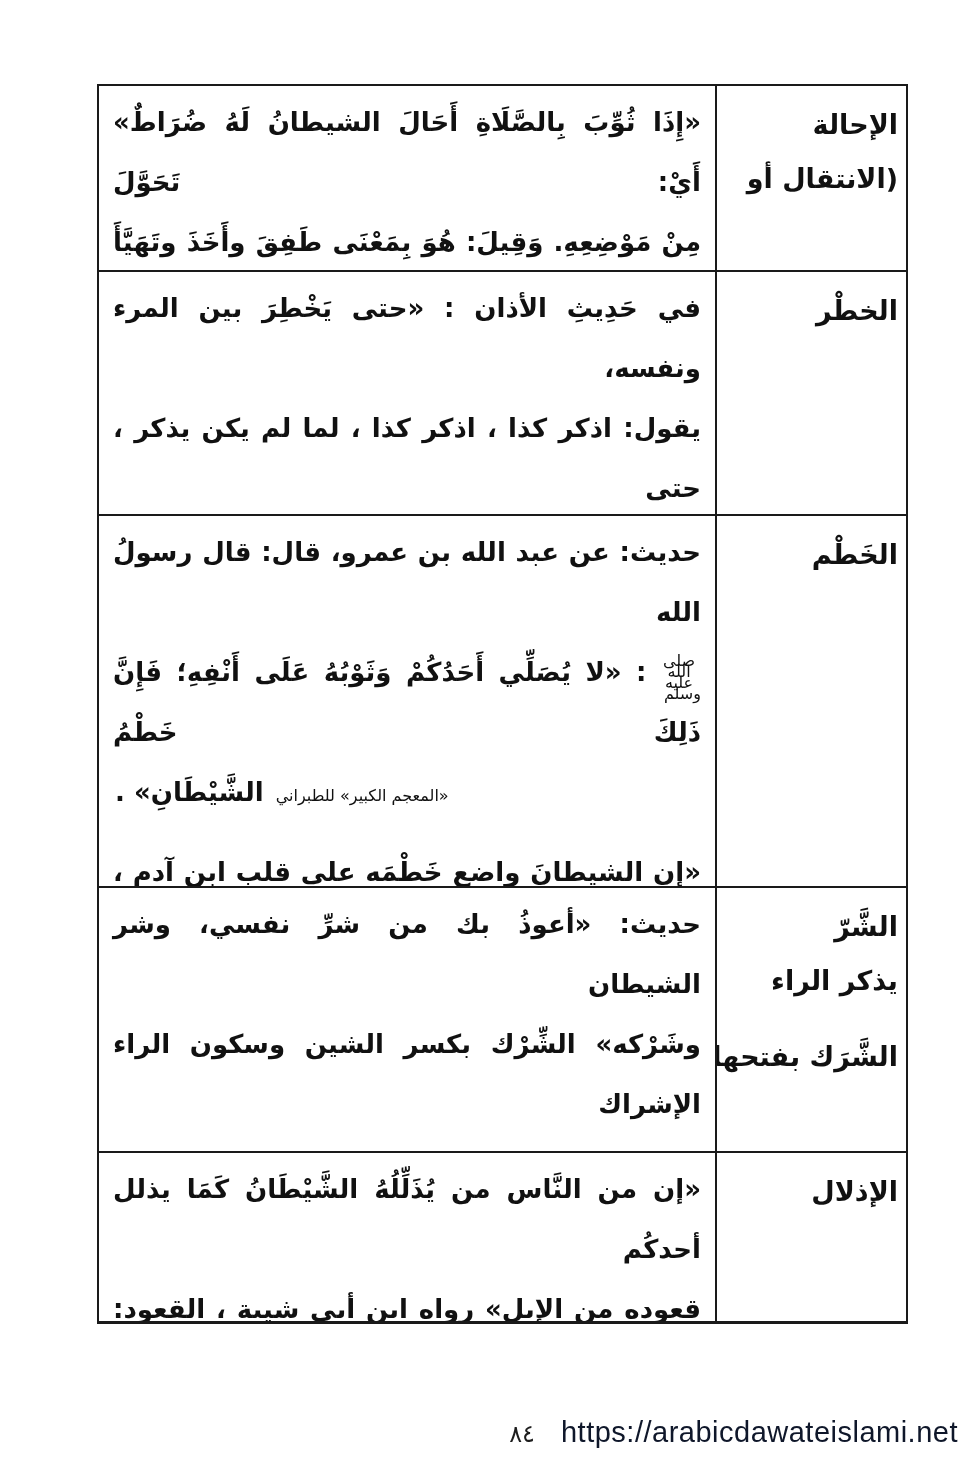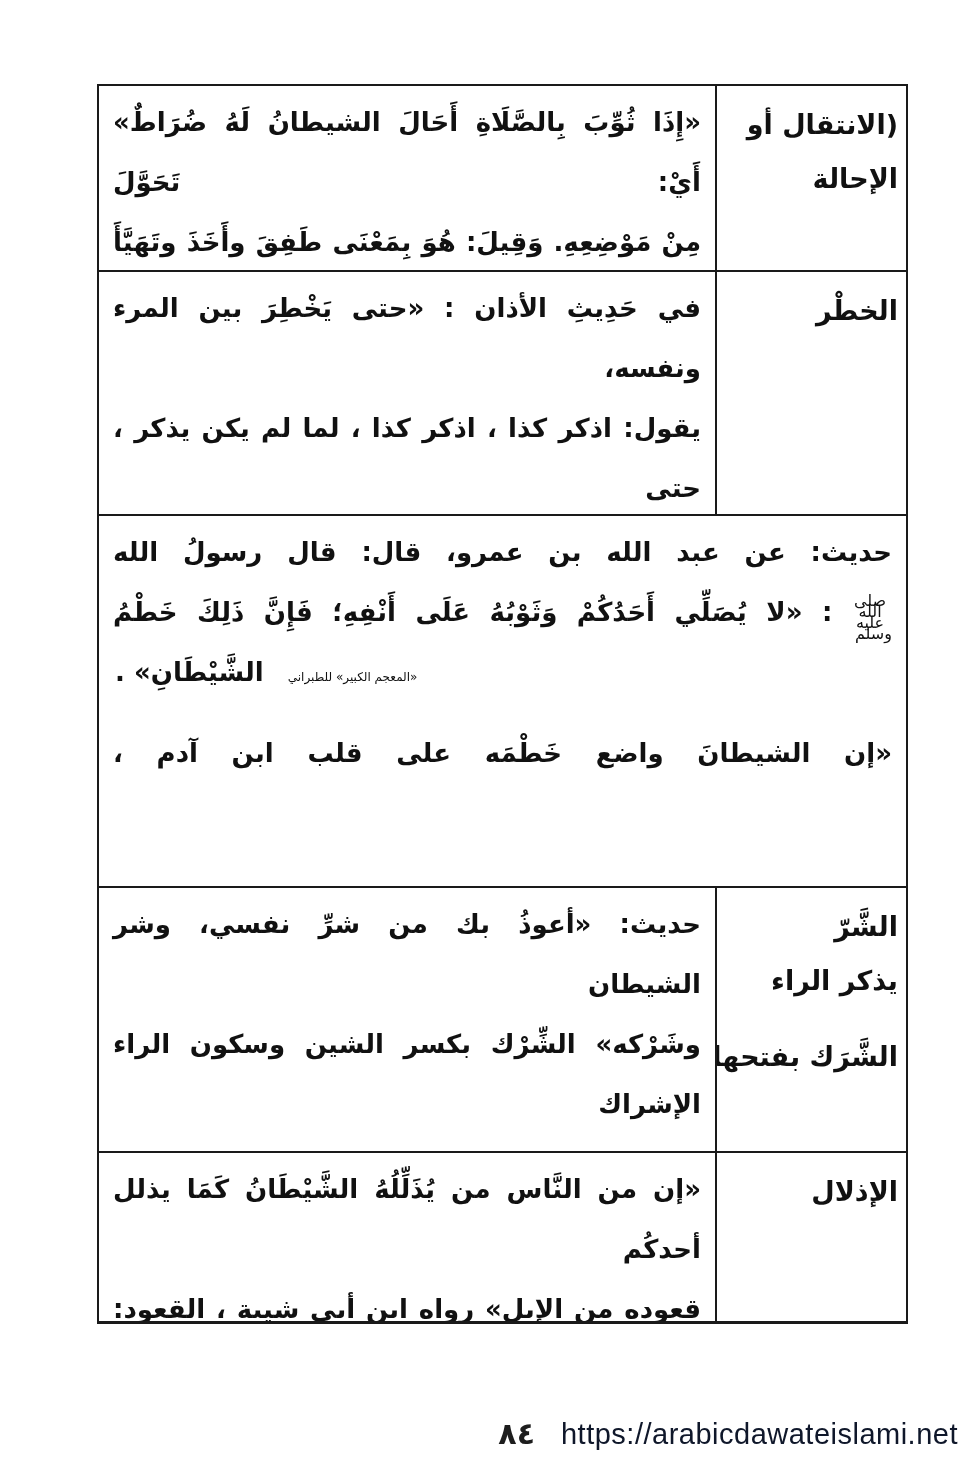--- a/index.html
+++ b/index.html
@@ -19,64 +19,67 @@
   }
   .termline{
     direction:rtl;text-align:right;font-size:27px;font-weight:bold;
     line-height:54px;white-space:nowrap;
   }
   .content{flex:1 1 auto;padding:8px 14px 4px 14px;overflow:hidden;}
   .block{margin:0;}
   .line{direction:rtl;text-align:right;line-height:56px;}
   .line.j{text-align:justify;text-align-last:justify;}
   .line.lf{display:flex;direction:ltr;justify-content:flex-start;
-           align-items:baseline;gap:24px;padding-left:2px;}
+           align-items:baseline;gap:12px;padding-left:2px;}
   .line.lf > span{direction:rtl;unicode-bidi:isolate;}
   .big{font-size:26px;font-weight:bold;}
-  .small{font-size:12px;font-weight:normal;}
+  .small{font-size:16px;font-weight:normal;}
   .saw{
     display:inline-block;width:44px;font-size:16px;line-height:11px;
     font-weight:normal;text-align:center;vertical-align:middle;
     white-space:normal;
   }
   .footer{
     position:absolute;top:1416px;left:0;right:8px;display:flex;direction:ltr;
     justify-content:flex-end;align-items:baseline;gap:26px;
   }
-  .pagenum{font-size:30px;font-weight:bold;color:#1d1d1d;direction:rtl;}
+  .pagenum{font-size:24px;font-weight:normal;color:#1d1d1d;direction:rtl;}
   .url{font-size:29px;font-family:"Liberation Sans",sans-serif;letter-spacing:0.5px;}
 </style>
 </head>
 <body>
 
 <div class="tbl" id="tbl">
     <div class="row" style="height: 184px;">
       <div class="term">
+        <div class="termline">الإحالة</div>
         <div class="termline">(الانتقال أو</div>
-        <div class="termline">الإحالة</div>
       </div>
       <div class="content">
         <div class="block" style="margin-top: 0px;">
           <div class="line j"><span class="big">«إِذَا ثُوِّبَ بِالصَّلَاةِ أَحَالَ الشيطانُ لَهُ ضُرَاطٌ» أَيْ: تَحَوَّلَ</span> </div>
           <div class="line j"><span class="big">مِنْ مَوْضِعِهِ. وَقِيلَ: هُوَ بِمَعْنَى طَفِقَ وأَخَذَ وتَهَيَّأَ لِفِعْلِه.</span> </div>
         </div>
       </div>
     </div>
     <div class="row" style="height: 242px;">
       <div class="term">
         <div class="termline">الخطْر</div>
       </div>
       <div class="content">
         <div class="block" style="margin-top: 0px;">
           <div class="line j"><span class="big">في حَدِيثِ الأذان : «حتى يَخْطِرَ بين المرء ونفسه،</span> </div>
           <div class="line j"><span class="big">يقول: اذكر كذا ، اذكر كذا ، لما لم يكن يذكر ، حتى</span> </div>
         </div>
       </div>
     </div>
     <div class="row" style="height: 370px;">
+      <div class="term">
+        <div class="termline">الخَطْم</div>
+      </div>
       <div class="content">
         <div class="block" style="margin-top: 0px;">
           <div class="line j"><span class="big">حديث: عن عبد الله بن عمرو، قال: قال رسولُ الله</span> </div>
           <div class="line j"><span class="saw">صلى الله عليه وسلم</span> <span class="big">: «لا يُصَلِّي أَحَدُكُمْ وَثَوْبُهُ عَلَى أَنْفِهِ؛ فَإِنَّ ذَلِكَ خَطْمُ</span> </div>
           <div class="line lf">
             <span class="big">الشَّيْطَانِ» .</span> 
             <span class="small">«المعجم الكبير» للطبراني</span> 
           </div>
         </div>
         <div class="block" style="margin-top: 20px;">

